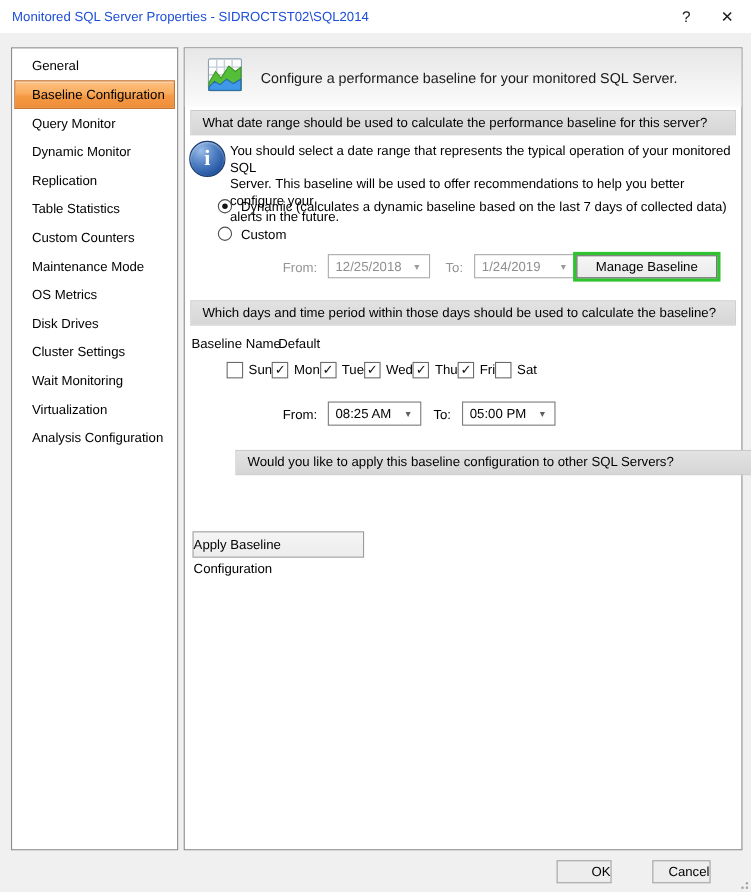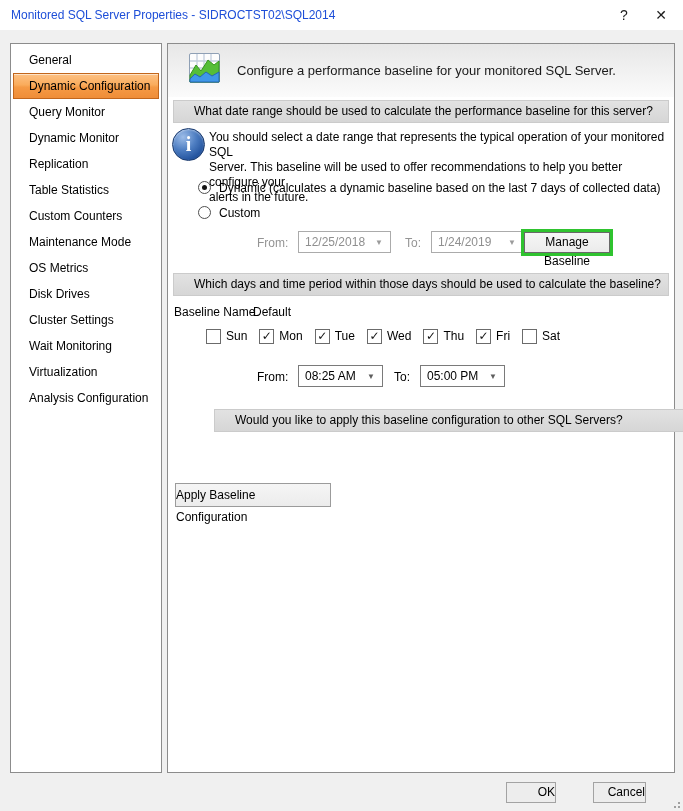--- a/index.html
+++ b/index.html
@@ -28,21 +28,21 @@
   }
   
   .panel{position:absolute;left:167px;top:43px;width:508px;height:730px;background:#FFF;
     border:1px solid #8C8C8C;box-sizing:border-box;}
   .header-band{position:absolute;left:0;top:0;width:506px;height:53px;
     background:linear-gradient(#E7E7E7,#FBFBFB);}
   .hdr-icon{position:absolute;left:20px;top:8px;width:35px;height:35px;}
   .hdr-title{position:absolute;left:69px;top:0;line-height:53px;font-size:13px;color:#1A1A1A;white-space:nowrap;}
   .sect-bar{position:absolute;left:5px;width:496px;height:23px;box-sizing:border-box;
     background:linear-gradient(#E2E2E2,#D6D6D6);border:1px solid #CBCBCB;
-    line-height:21px;padding-left:20px;white-space:nowrap;}
+    line-height:21px;padding-left:10px;white-space:nowrap;}
   .bar1{top:56px;} .bar2{top:229px;} .bar3{top:365px;margin-left:41px;}
   
   .info-icon{position:absolute;left:4px;top:84px;width:33px;height:33px;border-radius:50%;
     background:radial-gradient(circle at 32% 26%,#9CBCE8 0%,#4E7EC2 42%,#20509B 78%,#173D7C 100%);
     border:1px solid #1A3A6E;box-sizing:border-box;
     box-shadow:inset 0 1px 2px rgba(255,255,255,.5);
     color:#FFF;text-align:center;font-family:"Liberation Serif","DejaVu Serif",serif;
     font-weight:bold;font-size:20px;line-height:30px;}
   .info-text{position:absolute;left:41px;top:86px;width:465px;line-height:15px;}
   
@@ -58,27 +58,27 @@
   .combo{position:absolute;height:22px;background:#FFF;border:1px solid #ABABAB;box-sizing:border-box;
     display:flex;align-items:center;padding-left:6px;}
   .combo .arrow{position:absolute;right:7px;top:7px;font-size:8px;color:#9B9B9B;line-height:8px;}
   .combo.enabled{border-color:#7A7A7A;}
   .combo.enabled .arrow{color:#5E5E5E;}
   .combo.disabled{color:#8F8F8F;}
   .date-row-label-from{left:89px;top:188px;line-height:22px;}
   .combo-date-from{left:130px;top:187px;width:93px;}
   .date-row-label-to{left:237px;top:188px;line-height:22px;}
   .combo-date-to{left:263px;top:187px;width:93px;}
-  .hl-wrap{position:absolute;left:353px;top:185px;width:92px;height:27px;border:3px solid #c4b5fd;box-sizing:border-box;}
+  .hl-wrap{position:absolute;left:353px;top:185px;width:134px;height:27px;border:3px solid #c4b5fd;box-sizing:border-box;}
   .manage-btn{width:100%;height:100%;background:linear-gradient(#F6F6F6,#EBEBEB);border:1px solid #696969;
     box-sizing:border-box;text-align:center;line-height:19px;font-size:12px;cursor:default;}
   
   .name-row{position:absolute;top:261px;left:6px;white-space:nowrap;}
   .name-val{position:absolute;top:261px;left:85px;white-space:nowrap;}
-  .days-row{position:absolute;left:38px;top:284px;display:flex;gap:12px;align-items:center;height:16px;}
+  .days-row{position:absolute;left:38px;top:284px;display:flex;gap:0;align-items:center;height:16px;}
   .day{display:flex;align-items:center;}
   .cb{width:15px;height:15px;border:1px solid #6B6B6B;background:#FFF;box-sizing:border-box;
     text-align:center;line-height:13px;font-size:12px;color:#111;flex:0 0 auto;}
   .cb.on::after{content:"✓";font-weight:bold;}
   .day-label{margin-left:5px;white-space:nowrap;}
   .time-row-label-from{left:89px;top:322px;line-height:22px;}
   .combo-time-from{left:130px;top:321px;width:85px;}
   .time-row-label-to{left:226px;top:322px;line-height:22px;}
   .combo-time-to{left:252px;top:321px;width:85px;}
   
@@ -96,21 +96,21 @@
 <body>
 
 <div class="titlebar">
   <div class="title-text">Monitored SQL Server Properties - SIDROCTST02\SQL2014</div>
   <div class="tb-btn help-btn">?</div>
   <div class="tb-btn close-btn">✕</div>
 </div>
 
 <div class="sidebar">
   <div class="side-item"><span>General</span></div>
-  <div class="side-item on"><span>Dynamic Configuration</span></div>
+  <div class="side-item on"><span>Baseline Configuration</span></div>
   <div class="side-item"><span>Query Monitor</span></div>
   <div class="side-item"><span>Dynamic Monitor</span></div>
   <div class="side-item"><span>Replication</span></div>
   <div class="side-item"><span>Table Statistics</span></div>
   <div class="side-item"><span>Custom Counters</span></div>
   <div class="side-item"><span>Maintenance Mode</span></div>
   <div class="side-item"><span>OS Metrics</span></div>
   <div class="side-item"><span>Disk Drives</span></div>
   <div class="side-item"><span>Cluster Settings</span></div>
   <div class="side-item"><span>Wait Monitoring</span></div>

